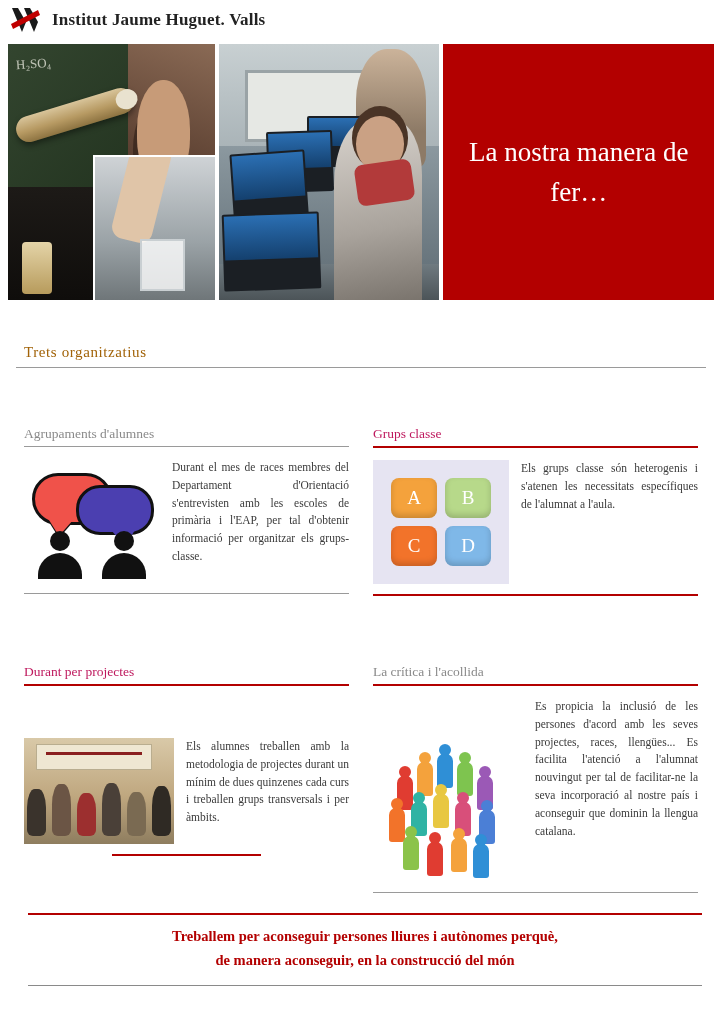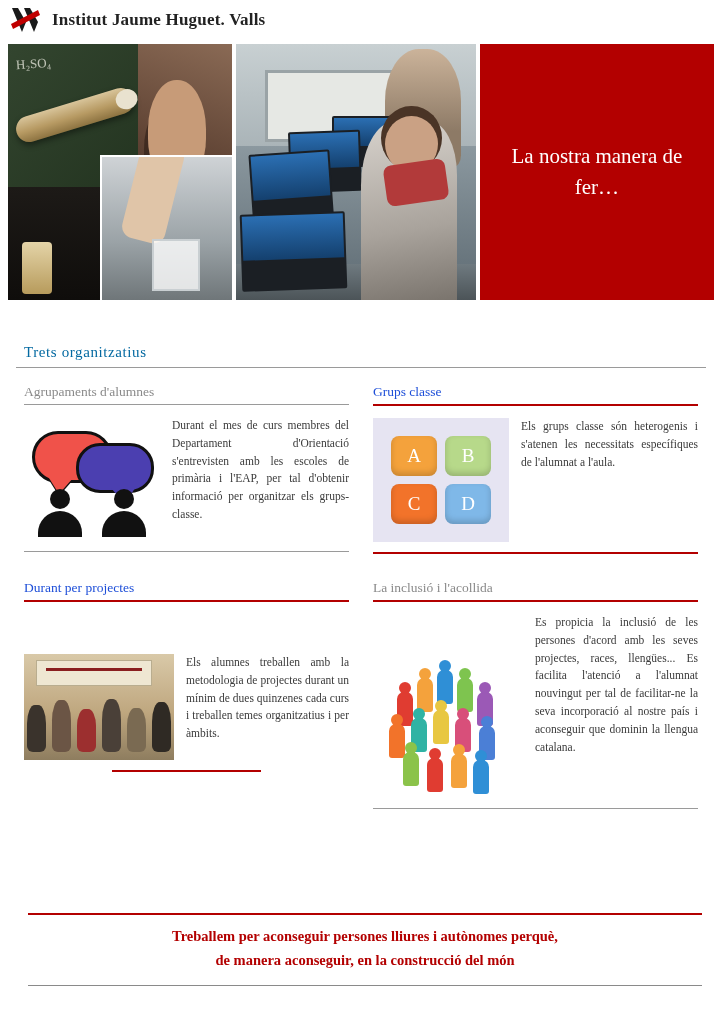--- a/index.html
+++ b/index.html
@@ -57,21 +57,21 @@
     flex: 1 1 auto;
     background: #b30000;
     color: #ffffff;
     display: flex;
     align-items: center;
     justify-content: center;
     text-align: center;
   }
   .hero-red-text {
     font-family: "Liberation Serif", serif;
-    font-size: 21px;
+    font-size: 27px;
     line-height: 1.5;
     padding: 0 14px;
   }
 
   
   .ph1-bg {
     position: absolute; inset: 0;
     background:
       linear-gradient(160deg, #2d3b2f 0%, #3b4b3a 40%, #24301f 100%);
   }
@@ -203,21 +203,21 @@
     background: linear-gradient(180deg, #6f7a80, #4c5458);
   }
 
   
   .section {
     margin: 44px 12px 0 12px;
   }
   .section-title {
     font-family: "Liberation Serif", serif;
     font-size: 15px;
-    color: #0369a1;
+    color: #a16207;
     letter-spacing: 0.6px;
     padding-left: 12px;
     padding-bottom: 6px;
   }
   .section-rule {
     height: 1px;
     background: #9a9a9a;
     margin: 0 4px;
   }
 
@@ -229,23 +229,24 @@
   }
   .block {
     width: 50%;
     box-sizing: border-box;
     padding: 0 12px;
   }
   .block-head {
     font-family: "Liberation Serif", serif;
     font-size: 13.5px;
     padding-bottom: 4px;
+    margin-top: 42px;
   }
   .head-grey { color: #8a8a8a; }
-  .head-red  { color: #1d4ed8; }
+  .head-red  { color: #be185d; }
   .hr-grey { height: 1px; background: #9a9a9a; }
   .hr-red  { height: 2px; background: #b30000; }
 
   .block-body {
     display: flex;
     align-items: flex-start;
     margin-top: 12px;
     gap: 12px;
   }
   .block-text {
@@ -471,21 +472,21 @@
   <div class="block">
     <div class="block-head head-grey">Agrupaments d'alumnes</div>
     <div class="hr-grey"></div>
     <div class="block-body">
       <div class="thumb th1">
         <div class="bub-red"></div>
         <div class="bub-blue"></div>
         <div class="person-l"></div>
         <div class="person-r"></div>
       </div>
-      <div class="block-text">Durant el mes de curs membres del Departament d'Orientació s'entrevisten amb les escoles de primària i l'EAP, per tal d'obtenir informació per organitzar els grups-classe.</div>
+      <div class="block-text">Durant el mes de races membres del Departament d'Orientació s'entrevisten amb les escoles de primària i l'EAP, per tal d'obtenir informació per organitzar els grups-classe.</div>
     </div>
     <div class="block-foot-grey"></div>
   </div>
 
   <div class="block">
     <div class="block-head head-red">Grups classe</div>
     <div class="hr-red"></div>
     <div class="block-body">
       <div class="thumb th2">
         <div class="abcd">
@@ -509,27 +510,27 @@
         <div class="th3-banner"></div>
         <div class="th3-row">
           <div class="th3-kid"></div>
           <div class="th3-kid k2"></div>
           <div class="th3-kid k3"></div>
           <div class="th3-kid k4"></div>
           <div class="th3-kid k5"></div>
           <div class="th3-kid k6"></div>
         </div>
       </div>
-      <div class="block-text">Els alumnes treballen amb la metodologia de projectes durant un mínim de dues quinzenes cada curs i treballen temes organitzatius i per àmbits.</div>
+      <div class="block-text">Els alumnes treballen amb la metodologia de projectes durant un mínim de dues quinzenes cada curs i treballen grups transversals i per àmbits.</div>
     </div>
     <div class="block-foot-red foot-short"></div>
   </div>
 
   <div class="block" style="margin-top:26px">
-    <div class="block-head head-grey">La inclusió i l'acollida</div>
+    <div class="block-head head-grey">La crítica i l'acollida</div>
     <div class="hr-red"></div>
     <div class="block-body">
       <div class="thumb th4" style="margin-top:34px">
         <div class="fig" style="left:24px; top:44px;  background:#e03c31;"></div>
         <div class="fig" style="left:44px; top:30px;  background:#f4a23c;"></div>
         <div class="fig" style="left:64px; top:22px;  background:#2f8fd6;"></div>
         <div class="fig" style="left:84px; top:30px;  background:#7ec44f;"></div>
         <div class="fig" style="left:104px;top:44px;  background:#9b59b6;"></div>
         <div class="fig" style="left:16px; top:76px;  background:#f2732a;"></div>
         <div class="fig" style="left:38px; top:70px;  background:#2fb3a4;"></div>

